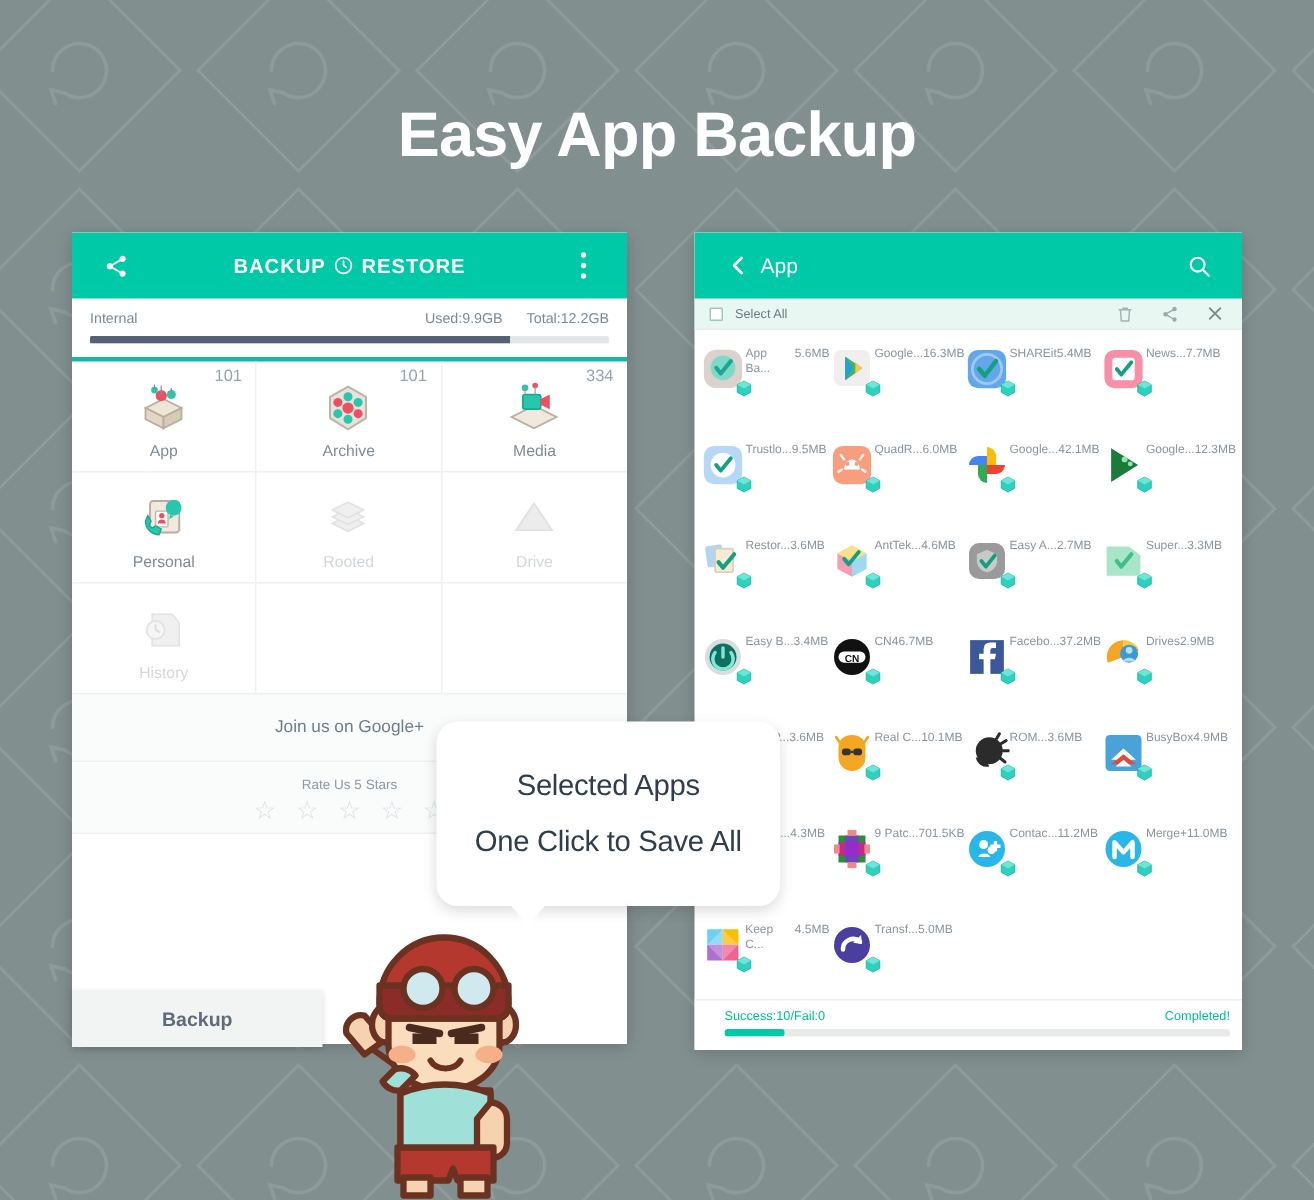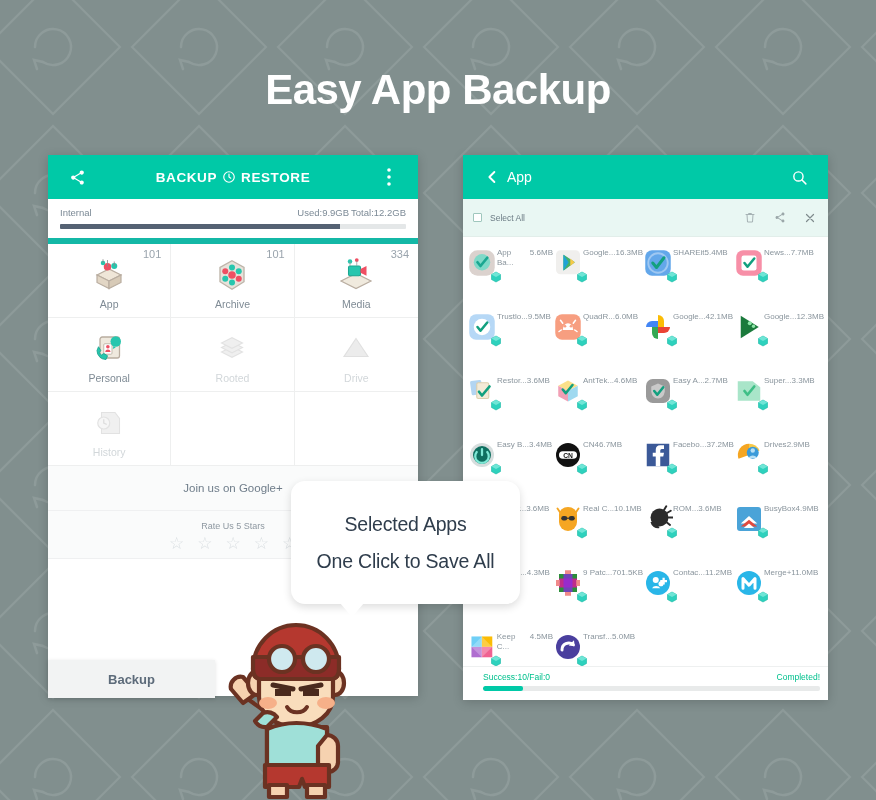--- a/index.html
+++ b/index.html
@@ -61,34 +61,34 @@
   .appbar-icon { width: 30px; height: 30px; display: flex; align-items: center; justify-content: center; }
   .ab-left  { margin-left: 14px; }
   .ab-right { margin-right: 14px; }
 
   
   #storage-row { padding: 8px 12px 0 12px; }
   #storage-line {
     display: flex; align-items: baseline; justify-content: space-between;
     font-size: 9.5px; color: #7c8a96;
   }
-  #storage-right { display: flex; gap: 2px; }
+  #storage-right { display: flex; gap: 16px; }
   #storage-track {
     margin-top: 6px; height: 5px; width: 100%;
     background: #e4e7e8; border-radius: 1px; overflow: hidden;
   }
   #storage-fill { height: 100%; background: #556273; width: 81%; }
 
   
   #tile-grid {
     margin-top: 9px;
     display: grid;
     grid-template-columns: repeat(3, 1fr);
     grid-template-rows: repeat(3, 74px);
-    border-top: 6px solid #14b8a6;
+    border-top: 3px solid #14b8a6;
   }
   .tile {
     position: relative;
     border-right: 1px solid #eeefef;
     border-bottom: 1px solid #eeefef;
     display: flex; flex-direction: column;
     align-items: center; justify-content: center;
     padding-top: 6px;
   }
   .tile:nth-child(3n) { border-right: none; }
@@ -121,21 +121,21 @@
     width: 167px; height: 38px;
     background: #f2f3f3;
     display: flex; align-items: center; justify-content: center;
     font-size: 13px; font-weight: bold; color: #5d6b7a;
     z-index: 5;
     box-shadow: 0 1px 4px rgba(0,0,0,0.12);
   }
 
   
   #select-bar {
-    height: 38px; background: #e9f7f3;
+    height: 21px; background: #e9f7f3;
     display: flex; align-items: center;
     padding: 0 10px; gap: 8px;
     border-bottom: 1px solid #e2eeea;
   }
   #select-checkbox {
     width: 9px; height: 9px;
     border: 1.3px solid #9fc7bd; background: #fff; border-radius: 1px;
   }
   #select-label { font-size: 8.5px; color: #6b7b84; flex: 1; }
   .sb-icon { width: 16px; height: 16px; display:flex; align-items:center; justify-content:center; margin-left: 6px; }

